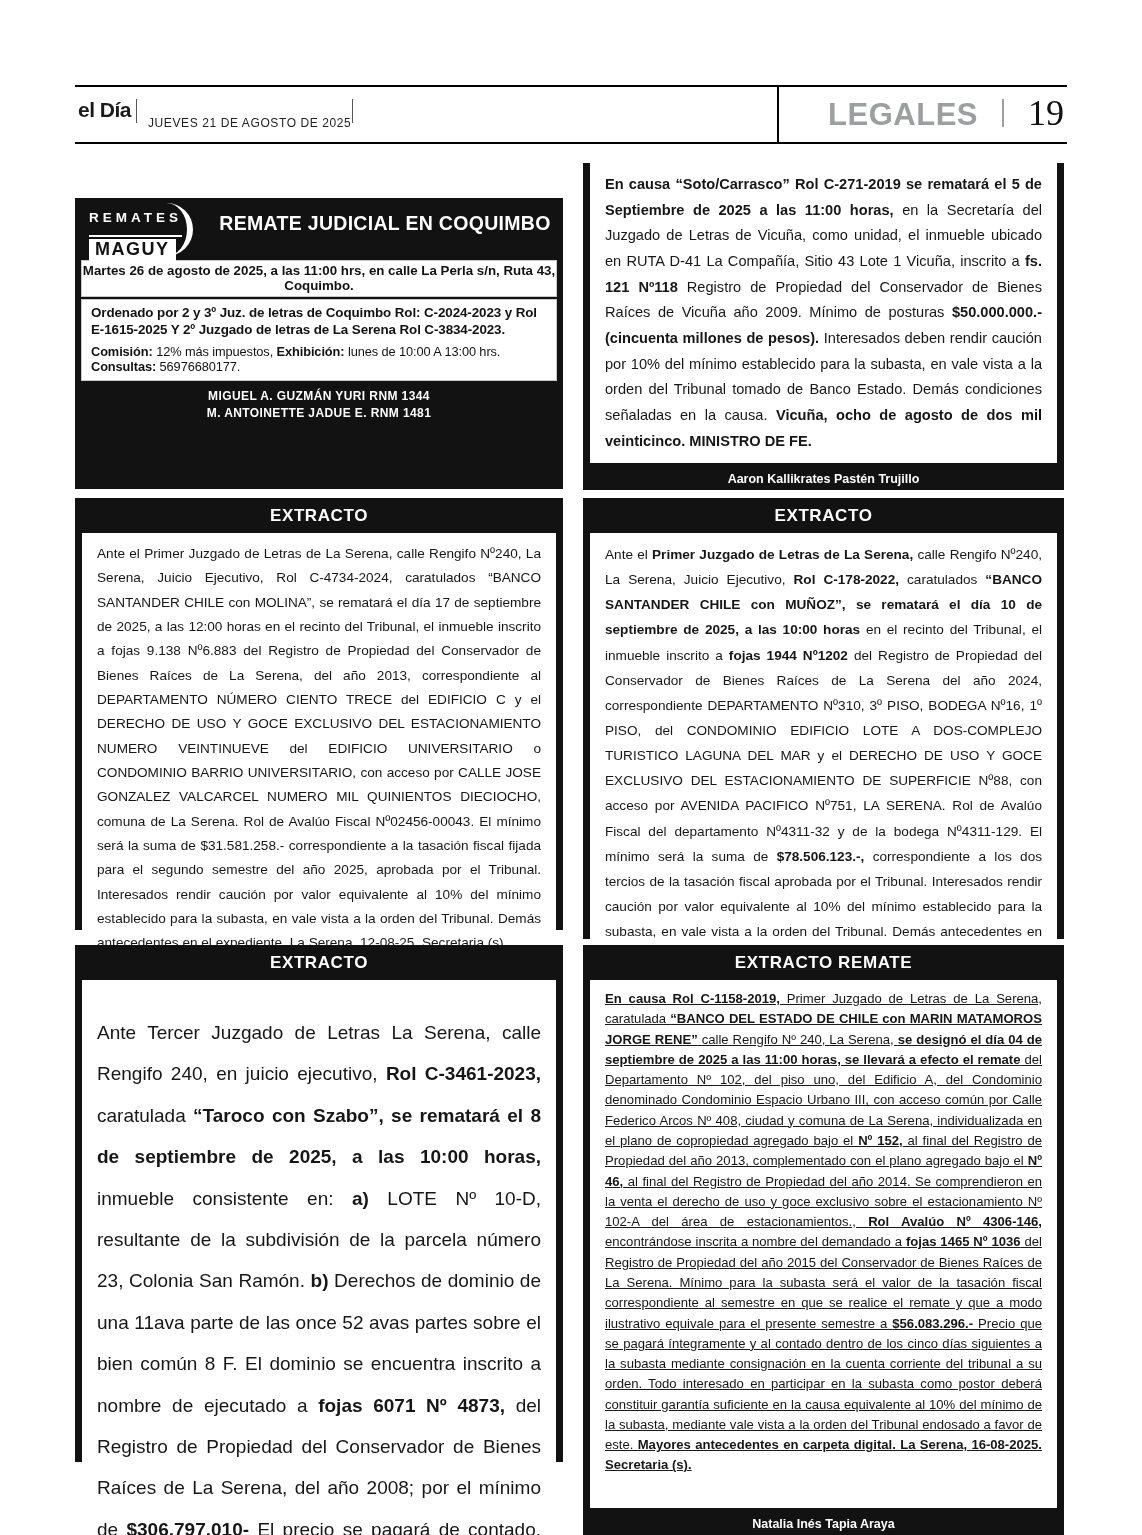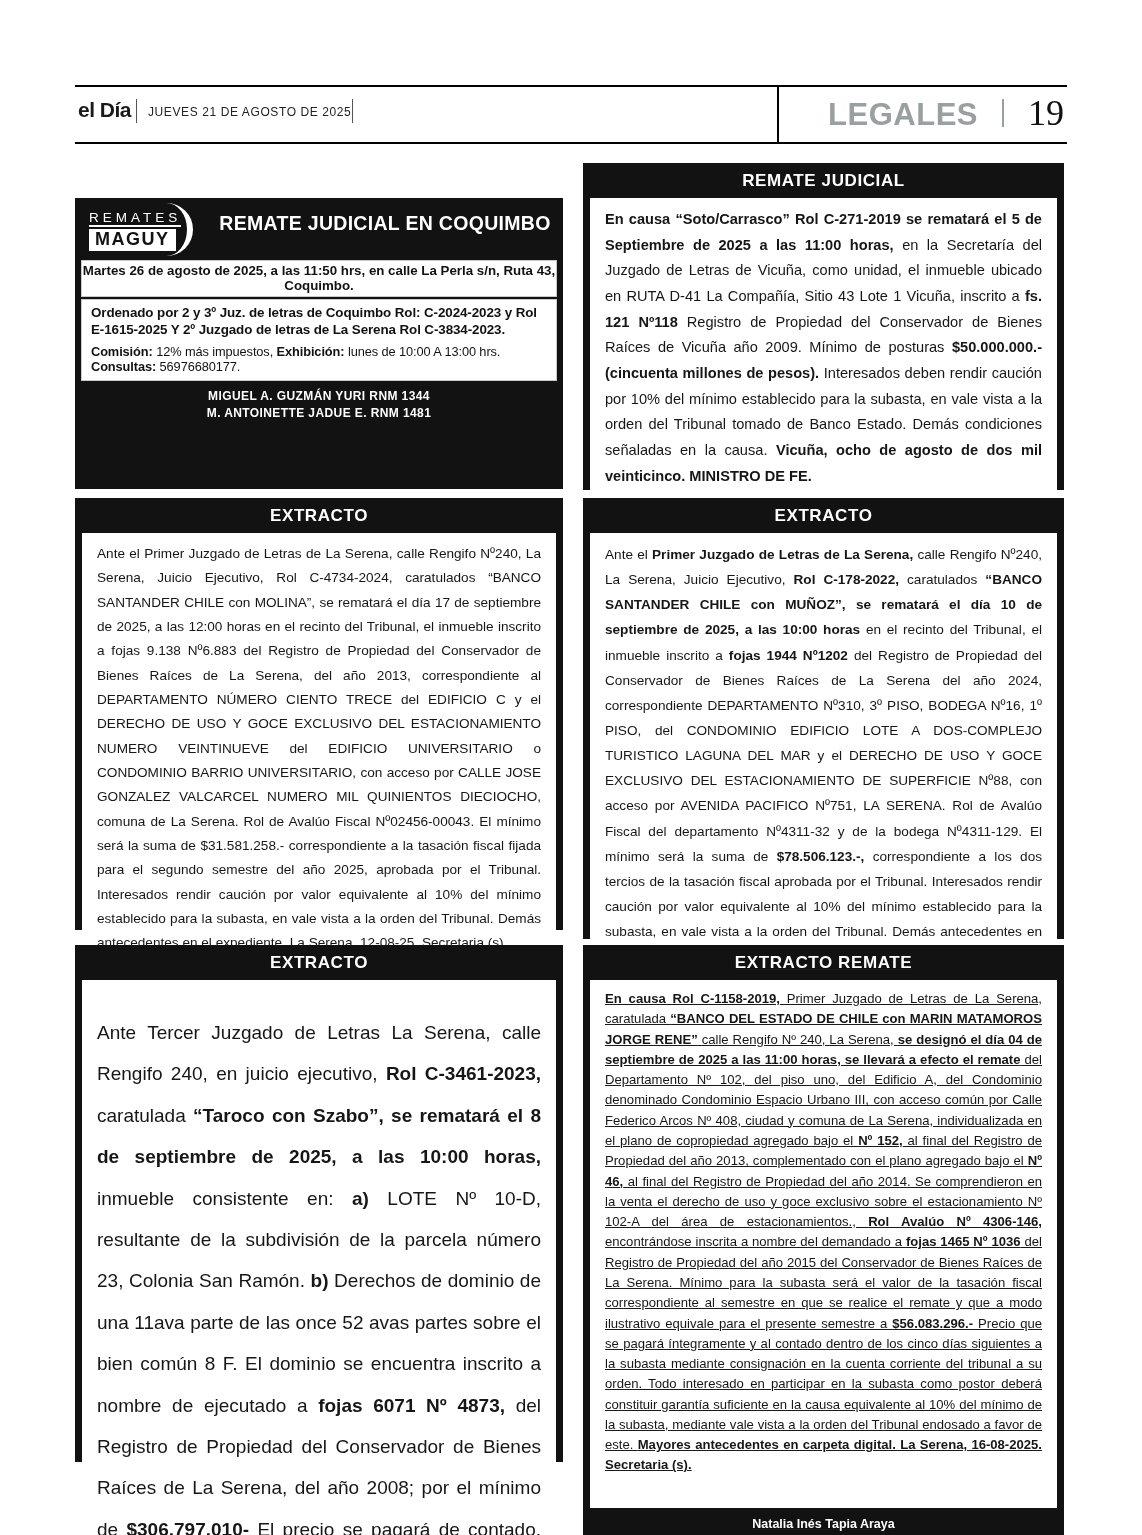--- a/index.html
+++ b/index.html
@@ -5,21 +5,21 @@
   * { margin:0; padding:0; box-sizing:border-box; }
   html,body { background:#e8e8e8; }
   .page {
     position:relative; width:1142px; height:1535px; background:#ffffff;
     font-family:"Liberation Sans", sans-serif; color:#1a1a1a; margin:0 auto; overflow:hidden;
   }
   
   .rule { position:absolute; background:#000; }
   .hdr-brand { position:absolute; left:78px; top:98px; font-size:21px; font-weight:bold; letter-spacing:-0.5px; }
   .hdr-sep { position:absolute; width:1px; background:#555; }
-  .hdr-date { position:absolute; left:148px; top:105px; font-size:12px; letter-spacing:0.6px; color:#222; font-stretch:condensed; }
+  .hdr-date { position:absolute; left:148px; top:116px; font-size:12px; letter-spacing:0.6px; color:#222; font-stretch:condensed; }
   .hdr-vline { position:absolute; left:777px; top:86px; width:1.5px; height:57px; background:#000; }
   .hdr-right { position:absolute; right:78px; top:92px; display:flex; align-items:baseline; gap:24px; }
   .hdr-section { font-size:31px; font-weight:bold; letter-spacing:0.5px; color:#9aa0a0; }
   .hdr-pagebar { width:2px; height:28px; background:#9aa0a0; align-self:center; }
   .hdr-pageno { font-family:"Liberation Serif", serif; font-size:36px; color:#111; }
   
   .notice { position:absolute; background:#121212; display:flex; flex-direction:column; }
   .notice .head { color:#fff; text-align:center; font-weight:bold; font-size:17px; letter-spacing:0.6px; padding:8px 0 7px; }
   .notice .nbody { flex:1; background:#fff; margin:0 7px; padding:9px 15px; text-align:justify; color:#161616; }
   .notice .foot { color:#fff; text-align:center; font-weight:bold; font-size:12.5px; line-height:1.4; padding:8px 0 9px; }
@@ -27,21 +27,21 @@
   .n-e1  .nbody { font-size:13.6px; line-height:1.79; }
   .n-e2  .nbody { font-size:13.6px; line-height:1.85; }
   .n-e3  .nbody { font-size:19px; line-height:2.18; padding-top:32px; }
   .n-er  .nbody { font-size:13.1px; line-height:1.55; }
   .nbody b { font-weight:bold; }
   
   .ad { position:absolute; left:75px; top:198px; width:488px; height:291px; background:#121212; color:#fff; }
   .ad-toprow { position:relative; height:56px; }
   .ad-logo { position:absolute; left:6px; top:5px; width:112px; height:53px; background:#121212;
              border-right:6px solid #fff; border-radius:0 30px 30px 0; padding:5px 10px 0 8px; }
-  .ad-logo-top { font-size:13.5px; letter-spacing:4px; color:#fff; font-weight:normal; border-bottom:2.5px solid #fff; padding-bottom:0; display:inline-block; }
+  .ad-logo-top { font-size:13.5px; letter-spacing:4px; color:#fff; font-weight:bold; border-bottom:2.5px solid #fff; padding-bottom:10px; display:inline-block; }
   .ad-logo-bottom { margin-top:2px; background:#fff; color:#121212; font-weight:bold; font-size:18px; letter-spacing:1.5px; padding:0 6px 1px; display:inline-block; }
   .ad-title { position:absolute; left:136px; right:4px; top:14px; text-align:center; font-weight:bold; font-size:19.5px; letter-spacing:0.3px; }
   .ad-datebar { margin:6px 6px 0; background:#fff; border:1.5px solid #c9c9c9; color:#121212; font-weight:bold; font-size:13.3px; text-align:center; padding:2px 0 3px; }
   .ad-items { list-style:none; margin:10px 4px 0 14px; }
   .ad-items li { font-weight:bold; font-size:16px; line-height:1.25; margin-bottom:17px; padding-left:14px; position:relative; letter-spacing:0.2px; }
   .ad-items li::before { content:"•"; position:absolute; left:0; top:0; }
   .ad-orderbox { margin:2px 6px 0; background:#fff; color:#121212; padding:4px 9px 6px; border:1.5px solid #c9c9c9; }
   .ad-ordernote { font-weight:bold; font-size:13.4px; line-height:1.3; letter-spacing:-0.1px; }
   .ad-terms { margin-top:5px; font-size:12.8px; letter-spacing:-0.1px; }
   .ad-sign { text-align:center; font-size:12px; font-weight:bold; line-height:1.4; margin-top:7px; letter-spacing:0.4px; }
@@ -65,33 +65,32 @@
   </div>
 
   <div class="ad">
     <div class="ad-toprow">
       <div class="ad-logo">
         <span class="ad-logo-top">REMATES</span><br>
         <span class="ad-logo-bottom">MAGUY</span>
       </div>
       <div class="ad-title">REMATE JUDICIAL EN COQUIMBO</div>
     </div>
-    <div class="ad-datebar">Martes 26 de agosto de 2025, a las 11:50 hrs, en calle La Perla s/n, Ruta 43, Coquimbo.</div>
+    <div class="ad-datebar">Martes 26 de agosto de 2025, a las 11:00 hrs, en calle La Perla s/n, Ruta 43, Coquimbo.</div>
     <div class="ad-orderbox">
       <div class="ad-ordernote">Ordenado por 2 y 3º Juz. de letras de Coquimbo Rol: C-2024-2023 y Rol E-1615-2025 Y 2º Juzgado de letras de La Serena Rol C-3834-2023.</div>
       <div class="ad-terms"><b>Comisión:</b><span> 12% más impuestos, </span><b>Exhibición:</b><span> lunes de 10:00 A 13:00 hrs. </span><b>Consultas:</b><span> 56976680177.</span></div>
     </div>
     <div class="ad-sign">
       <span>MIGUEL A. GUZMÁN YURI RNM 1344</span><br>
       <span>M. ANTOINETTE JADUE E.  RNM 1481</span>
     </div>
   </div>
 
   <div class="notice n-rj" style="left:583px; top:163px; width:481px; height:327px;">
-    <div class="head">REMATE JUDICIAL</div>
     <div class="nbody"><b>En causa “Soto/Carrasco” Rol C-271-2019 se rematará el 5 de Septiembre de 2025 a las 11:00 horas,</b><span> en la Secretaría del Juzgado de Letras de Vicuña, como unidad, el inmueble ubicado en RUTA D-41 La Compañía, Sitio 43 Lote 1 Vicuña, inscrito a </span><b>fs. 121 Nº118</b><span> Registro de Propiedad del Conservador de Bienes Raíces de Vicuña año 2009. Mínimo de posturas </span><b>$50.000.000.- (cincuenta millones de pesos).</b><span> Interesados deben rendir caución por 10% del mínimo establecido para la subasta, en vale vista a la orden del Tribunal tomado de Banco Estado. Demás condiciones señaladas en la causa. </span><b>Vicuña, ocho de agosto de dos mil veinticinco. MINISTRO DE FE.</b></div>
     <div class="foot">
       <span>Aaron Kallikrates Pastén Trujillo</span><br>
       <span>Secretario PJUD</span>
     </div>
   </div>
 
   <div class="notice n-e1" style="left:75px; top:498px; width:488px; height:432px;">
     <div class="head">EXTRACTO</div>
     <div class="nbody"><span>Ante el Primer Juzgado de Letras de La Serena, calle Rengifo Nº240, La Serena, Juicio Ejecutivo, Rol C-4734-2024, caratulados “BANCO SANTANDER CHILE con MOLINA”, se rematará el día 17 de septiembre de 2025, a las 12:00 horas en el recinto del Tribunal, el inmueble inscrito a fojas 9.138 Nº6.883 del Registro de Propiedad del Conservador de Bienes Raíces de La Serena, del año 2013, correspondiente al DEPARTAMENTO NÚMERO CIENTO TRECE del EDIFICIO C y el DERECHO DE USO Y GOCE EXCLUSIVO DEL ESTACIONAMIENTO NUMERO VEINTINUEVE del EDIFICIO UNIVERSITARIO o CONDOMINIO BARRIO UNIVERSITARIO, con acceso por CALLE JOSE GONZALEZ VALCARCEL NUMERO MIL QUINIENTOS DIECIOCHO, comuna de La Serena. Rol de Avalúo Fiscal Nº02456-00043. El mínimo será la suma de $31.581.258.- correspondiente a la tasación fiscal fijada para el segundo semestre del año 2025, aprobada por el Tribunal. Interesados rendir caución por valor equivalente al 10% del mínimo establecido para la subasta, en vale vista a la orden del Tribunal. Demás antecedentes en el expediente. La Serena, 12-08-25. Secretaria (s).</span></div>

